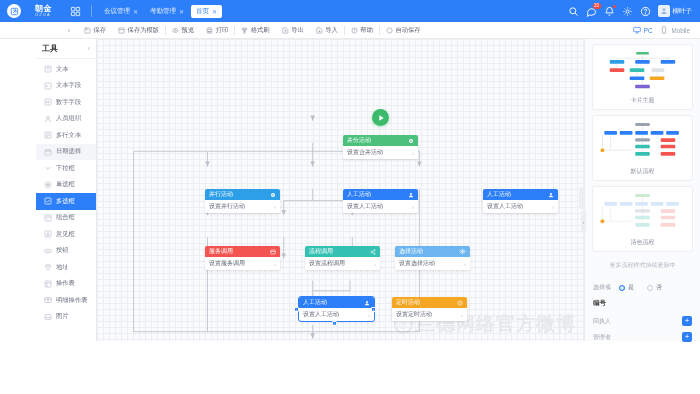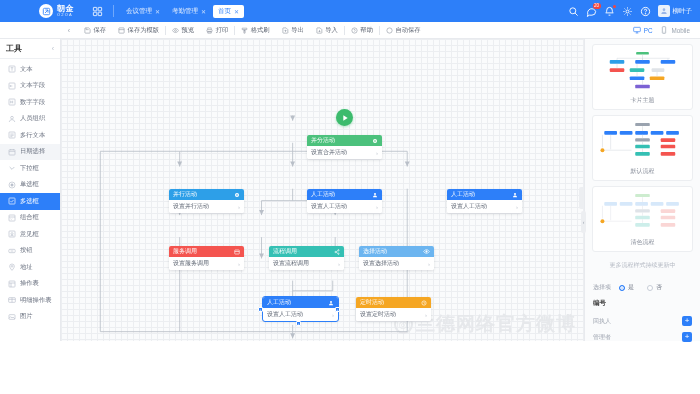--- a/index.html
+++ b/index.html
@@ -8,21 +8,21 @@
     font-family: "Liberation Sans", "DejaVu Sans", sans-serif;
     font-size: 7px; color: #333; overflow: hidden; background: #fff;
   }
   #app { position: relative; width: 700px; height: 394px; overflow: hidden; }
 
   
   .topbar {
     height: 22px; background: #2d7ff9; display: flex; align-items: center;
     position: relative; z-index: 30;
   }
-  .logo-wrap { display: flex; align-items: center; padding: 0 6px 0 7px; gap: 4px; margin-left: 32px; }
+  .logo-wrap { display: flex; align-items: center; padding: 0 6px 0 7px; gap: 14px; }
   .logo-circle {
     width: 14px; height: 14px; border-radius: 50%; background: #fff;
     display: flex; align-items: center; justify-content: center;
   }
   .logo-circle svg { display: block; }
   .logo-text { color: #fff; line-height: 1; }
   .logo-cn { font-size: 8px; font-weight: bold; letter-spacing: .5px; }
   .logo-en { font-size: 4px; letter-spacing: 1.2px; opacity: .85; }
   .grid-btn {
     width: 22px; height: 22px; display: flex; align-items: center; justify-content: center;
@@ -67,21 +67,21 @@
   .tb-item {
     display: flex; align-items: center; gap: 2.5px; padding: 0 6px; height: 17px;
     color: #5c6370; font-size: 6.3px; cursor: pointer; white-space: nowrap;
   }
   .tb-sep { width: 1px; height: 9px; background: #e3e6eb; }
   .tb-right { margin-left: auto; display: flex; align-items: center; gap: 8px; padding-right: 10px; }
   .dev-btn { display: flex; align-items: center; gap: 3px; font-size: 6.3px; color: #9aa3af; cursor: pointer; }
   .dev-btn.active { color: #2d7ff9; }
 
   
-  .main { display: flex; height: 302px; position: relative; }
+  .main { display: flex; height: 302px; position: relative; margin-left: 36px; }
 
   
   .sidebar {
     width: 61px; background: #fff; border-right: 1px solid #e8eaee;
     display: flex; flex-direction: column; position: relative; z-index: 15;
   }
   .sb-head {
     height: 20px; display: flex; align-items: center; justify-content: space-between;
     padding: 0 6px; border-bottom: 1px solid #eef0f3;
   }

